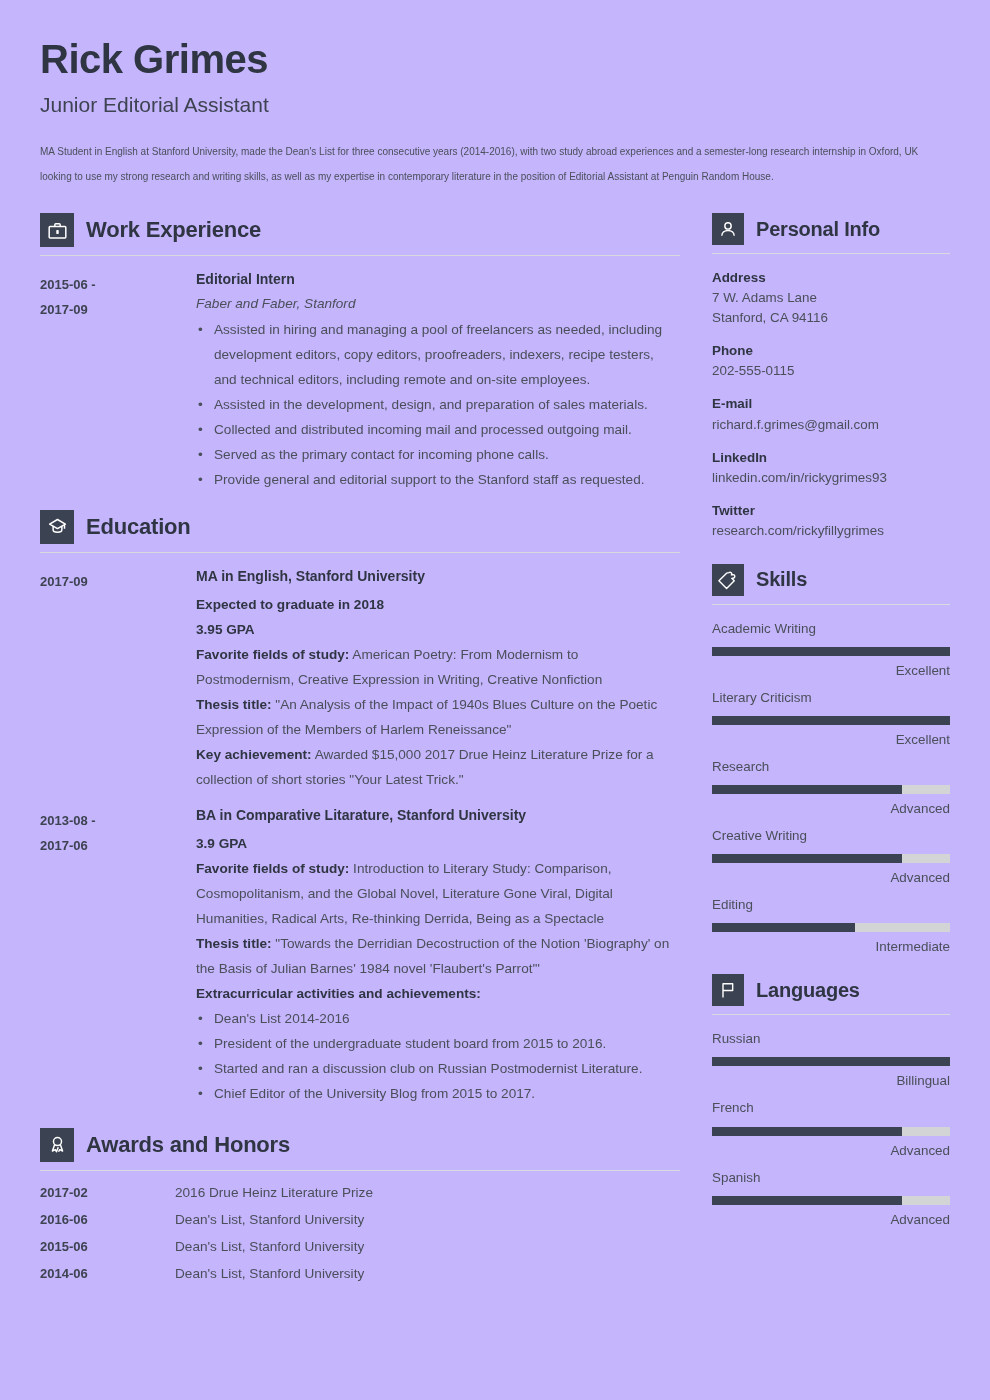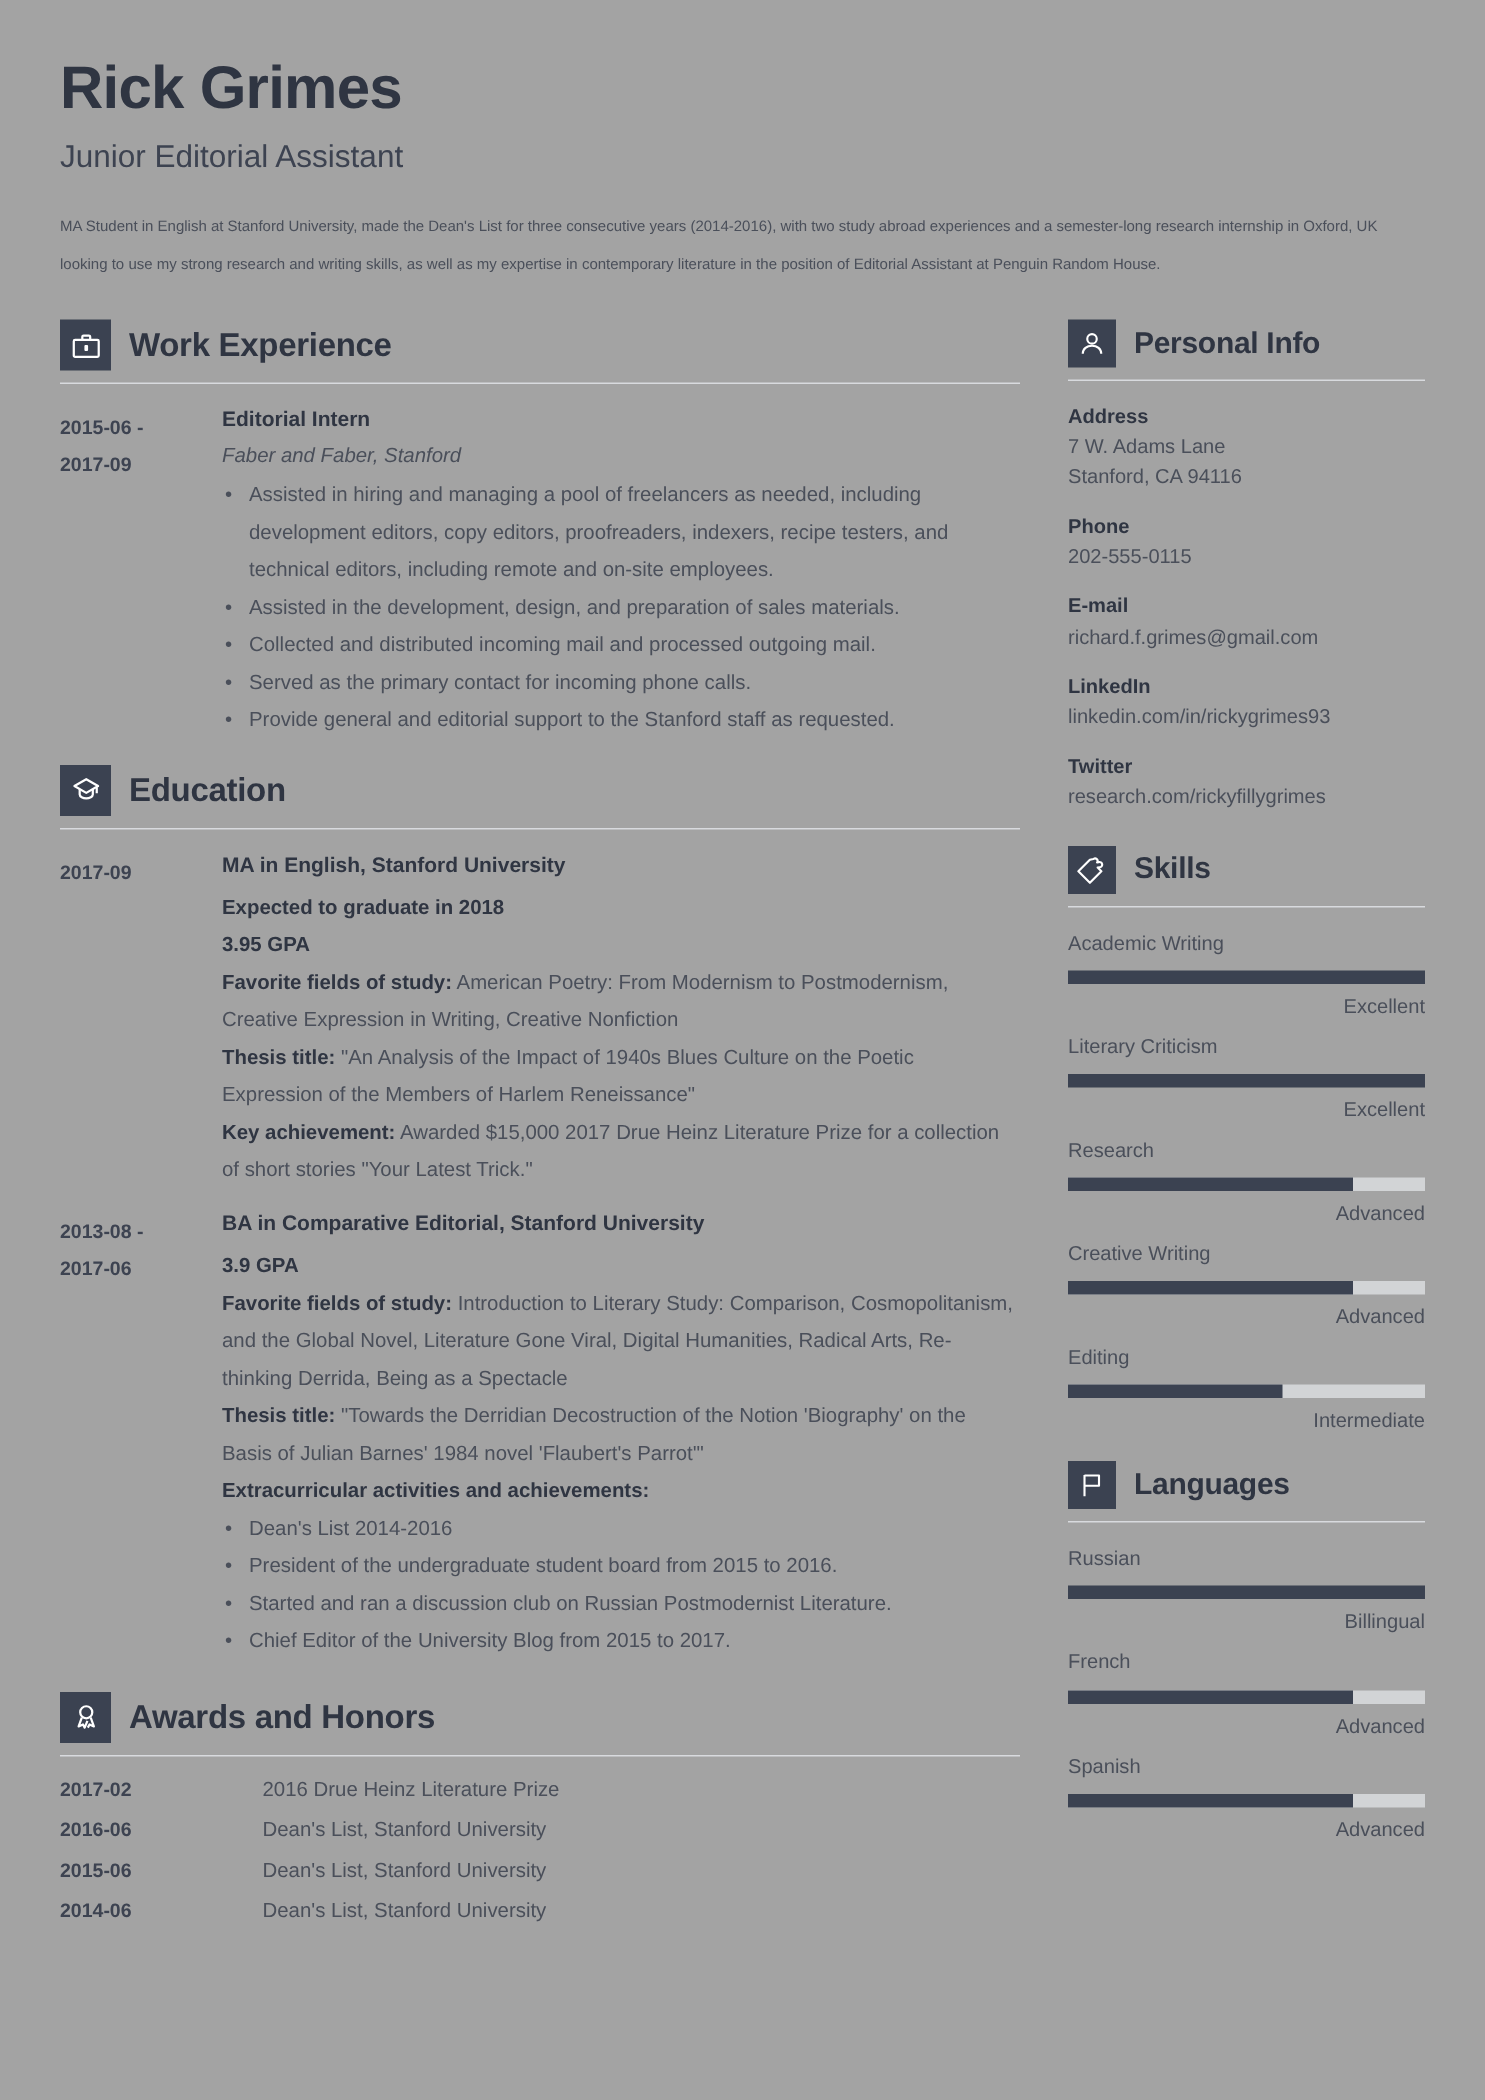--- a/index.html
+++ b/index.html
@@ -8,21 +8,21 @@
     height: 1400px;
     background: #ffffff;
     font-family: "Liberation Sans", sans-serif;
     color: #3d4351;
   }
   .page {
     width: 990px;
     height: 1400px;
     position: relative;
     padding: 38px 40px 0 40px;
-    background: #a3a3a3;
+    background: #c4b5fd;
     overflow: hidden;
   }
 
   
   .name {
     font-size: 40px;
     font-weight: bold;
     letter-spacing: -0.5px;
     color: #2f3542;
     line-height: 1.05;
@@ -74,21 +74,21 @@
     letter-spacing: -0.2px;
   }
   .sec-side .sec-title { font-size: 20px; }
   .sec-side .sec-icon { width: 32px; height: 32px; flex: 0 0 32px; }
   .sec-rule {
     border-bottom: 1px solid #d8dade;
     margin-bottom: 14px;
   }
 
   
-  .entry { display: flex; margin-bottom: 4px; }
+  .entry { display: flex; margin-bottom: 4px; gap: 48px; }
   .entry-date {
     width: 108px; flex: 0 0 108px;
     font-size: 13px;
     font-weight: bold;
     color: #3d4351;
     line-height: 25px;
     padding-top: 2px;
   }
   .entry-body { flex: 1; min-width: 0; }
   .entry-title {
@@ -250,21 +250,21 @@
             </div>
           </div>
         </div>
 
         <div class="entry" style="margin-top:14px;">
           <div class="entry-date">
             <div>2013-08 -</div>
             <div>2017-06</div>
           </div>
           <div class="entry-body">
-            <div class="entry-title" style="margin-bottom:6px;">BA in Comparative Editorial, Stanford University</div>
+            <div class="entry-title" style="margin-bottom:6px;">BA in Comparative Litarature, Stanford University</div>
             <div class="edu-block">
               <div class="entry-line"><b>3.9 GPA</b><span></span></div>
               <div class="entry-line"><b>Favorite fields of study:</b><span> Introduction to Literary Study: Comparison, Cosmopolitanism, and the Global Novel, Literature Gone Viral, Digital Humanities, Radical Arts, Re-thinking Derrida, Being as a Spectacle</span></div>
               <div class="entry-line"><b>Thesis title:</b><span> "Towards the Derridian Decostruction of the Notion 'Biography' on the Basis of Julian Barnes' 1984 novel 'Flaubert's Parrot'"</span></div>
               <div class="entry-line"><b>Extracurricular activities and achievements:</b><span></span></div>
             </div>
             <ul class="bullets" style="margin-top:0;">
               <li>Dean's List 2014-2016</li>
               <li>President of the undergraduate student board from 2015 to 2016.</li>
               <li>Started and ran a discussion club on Russian Postmodernist Literature.</li>

